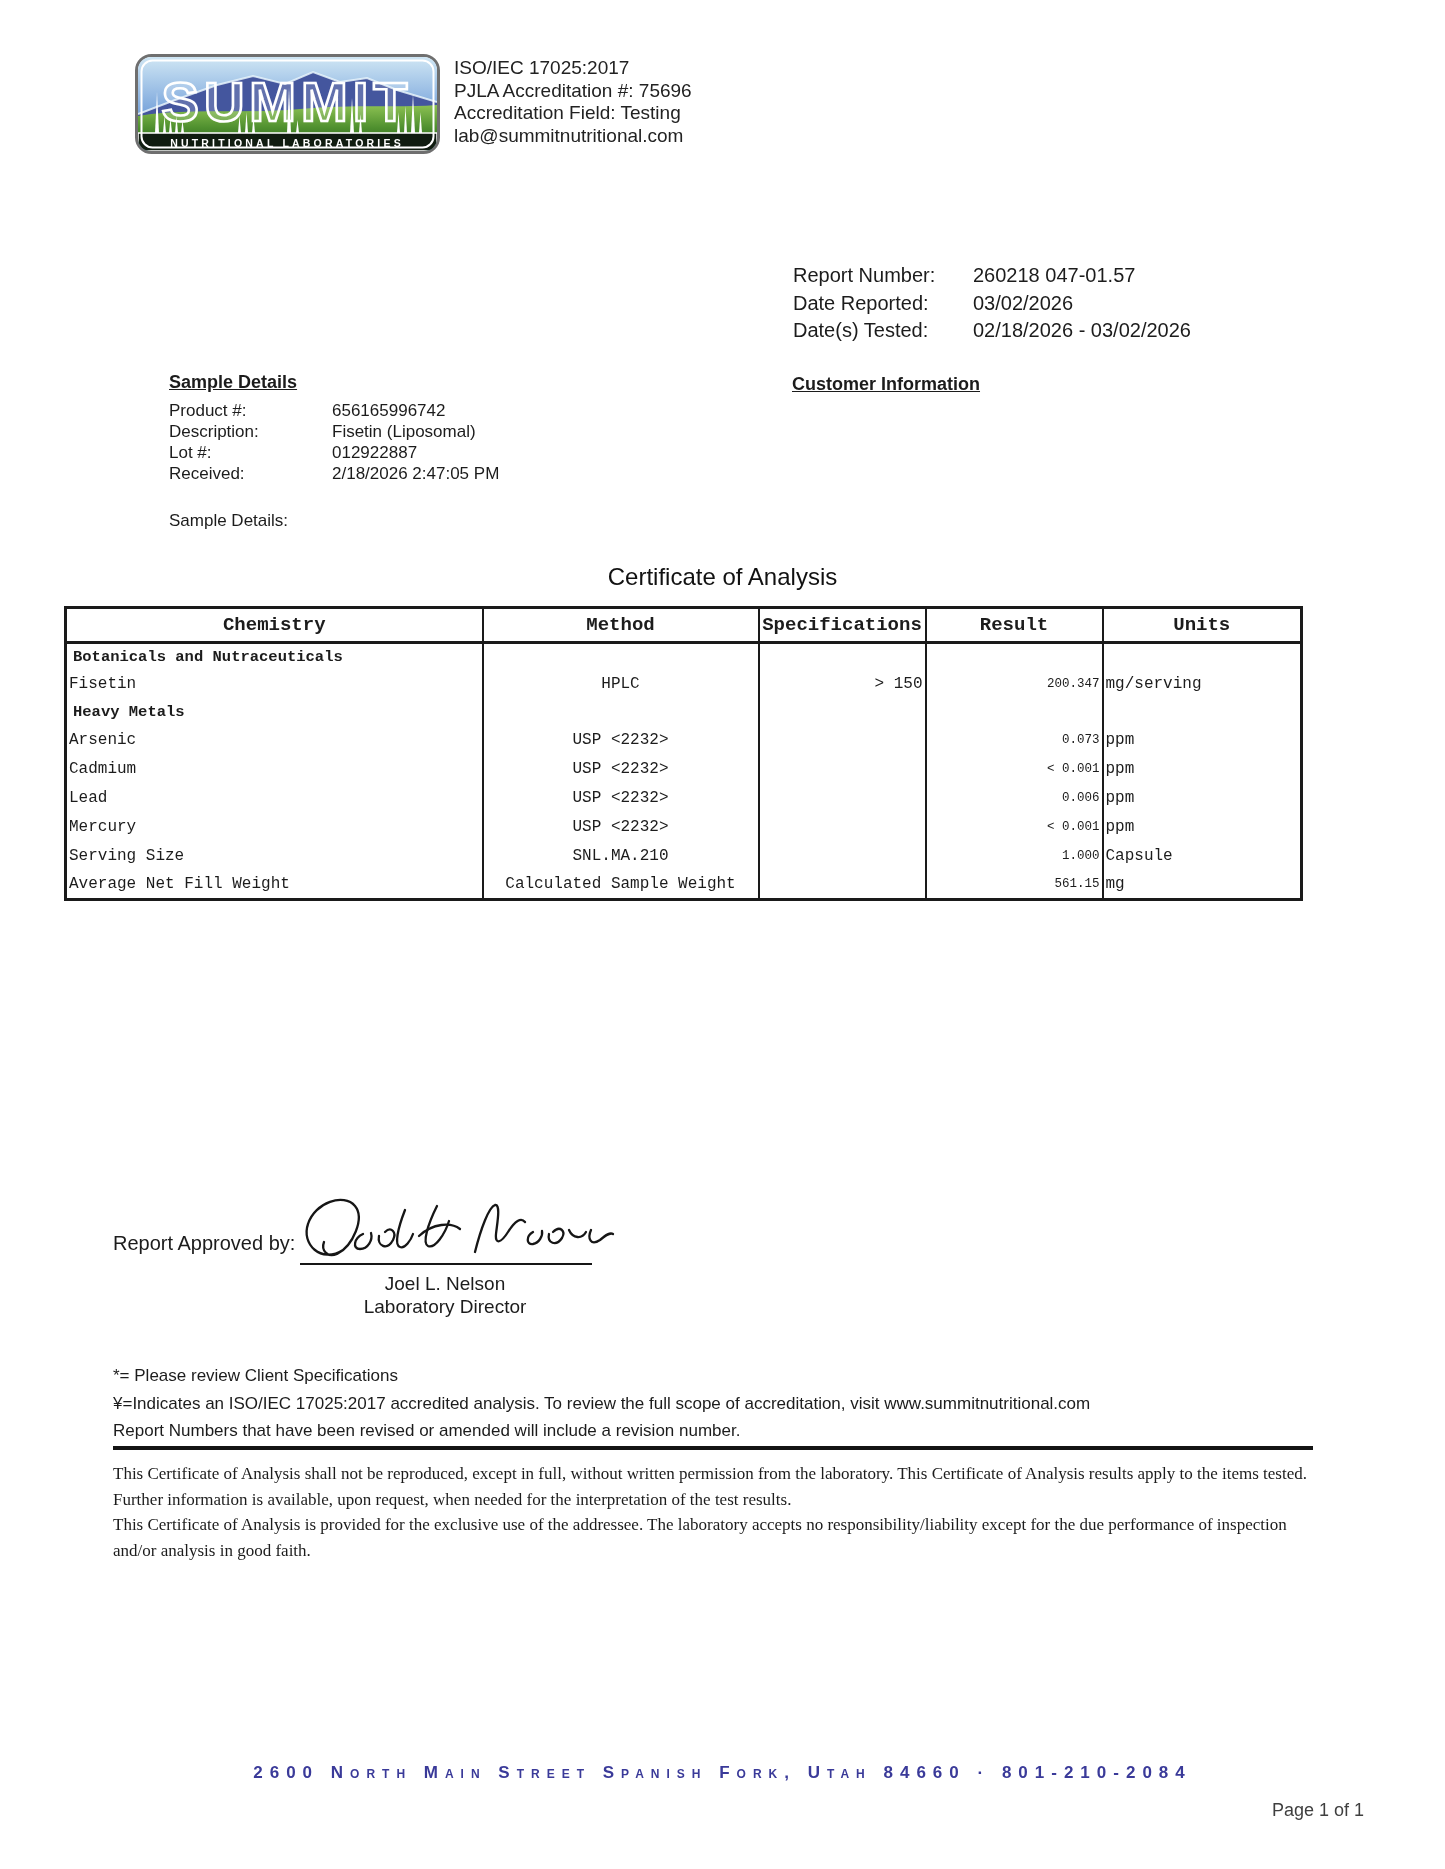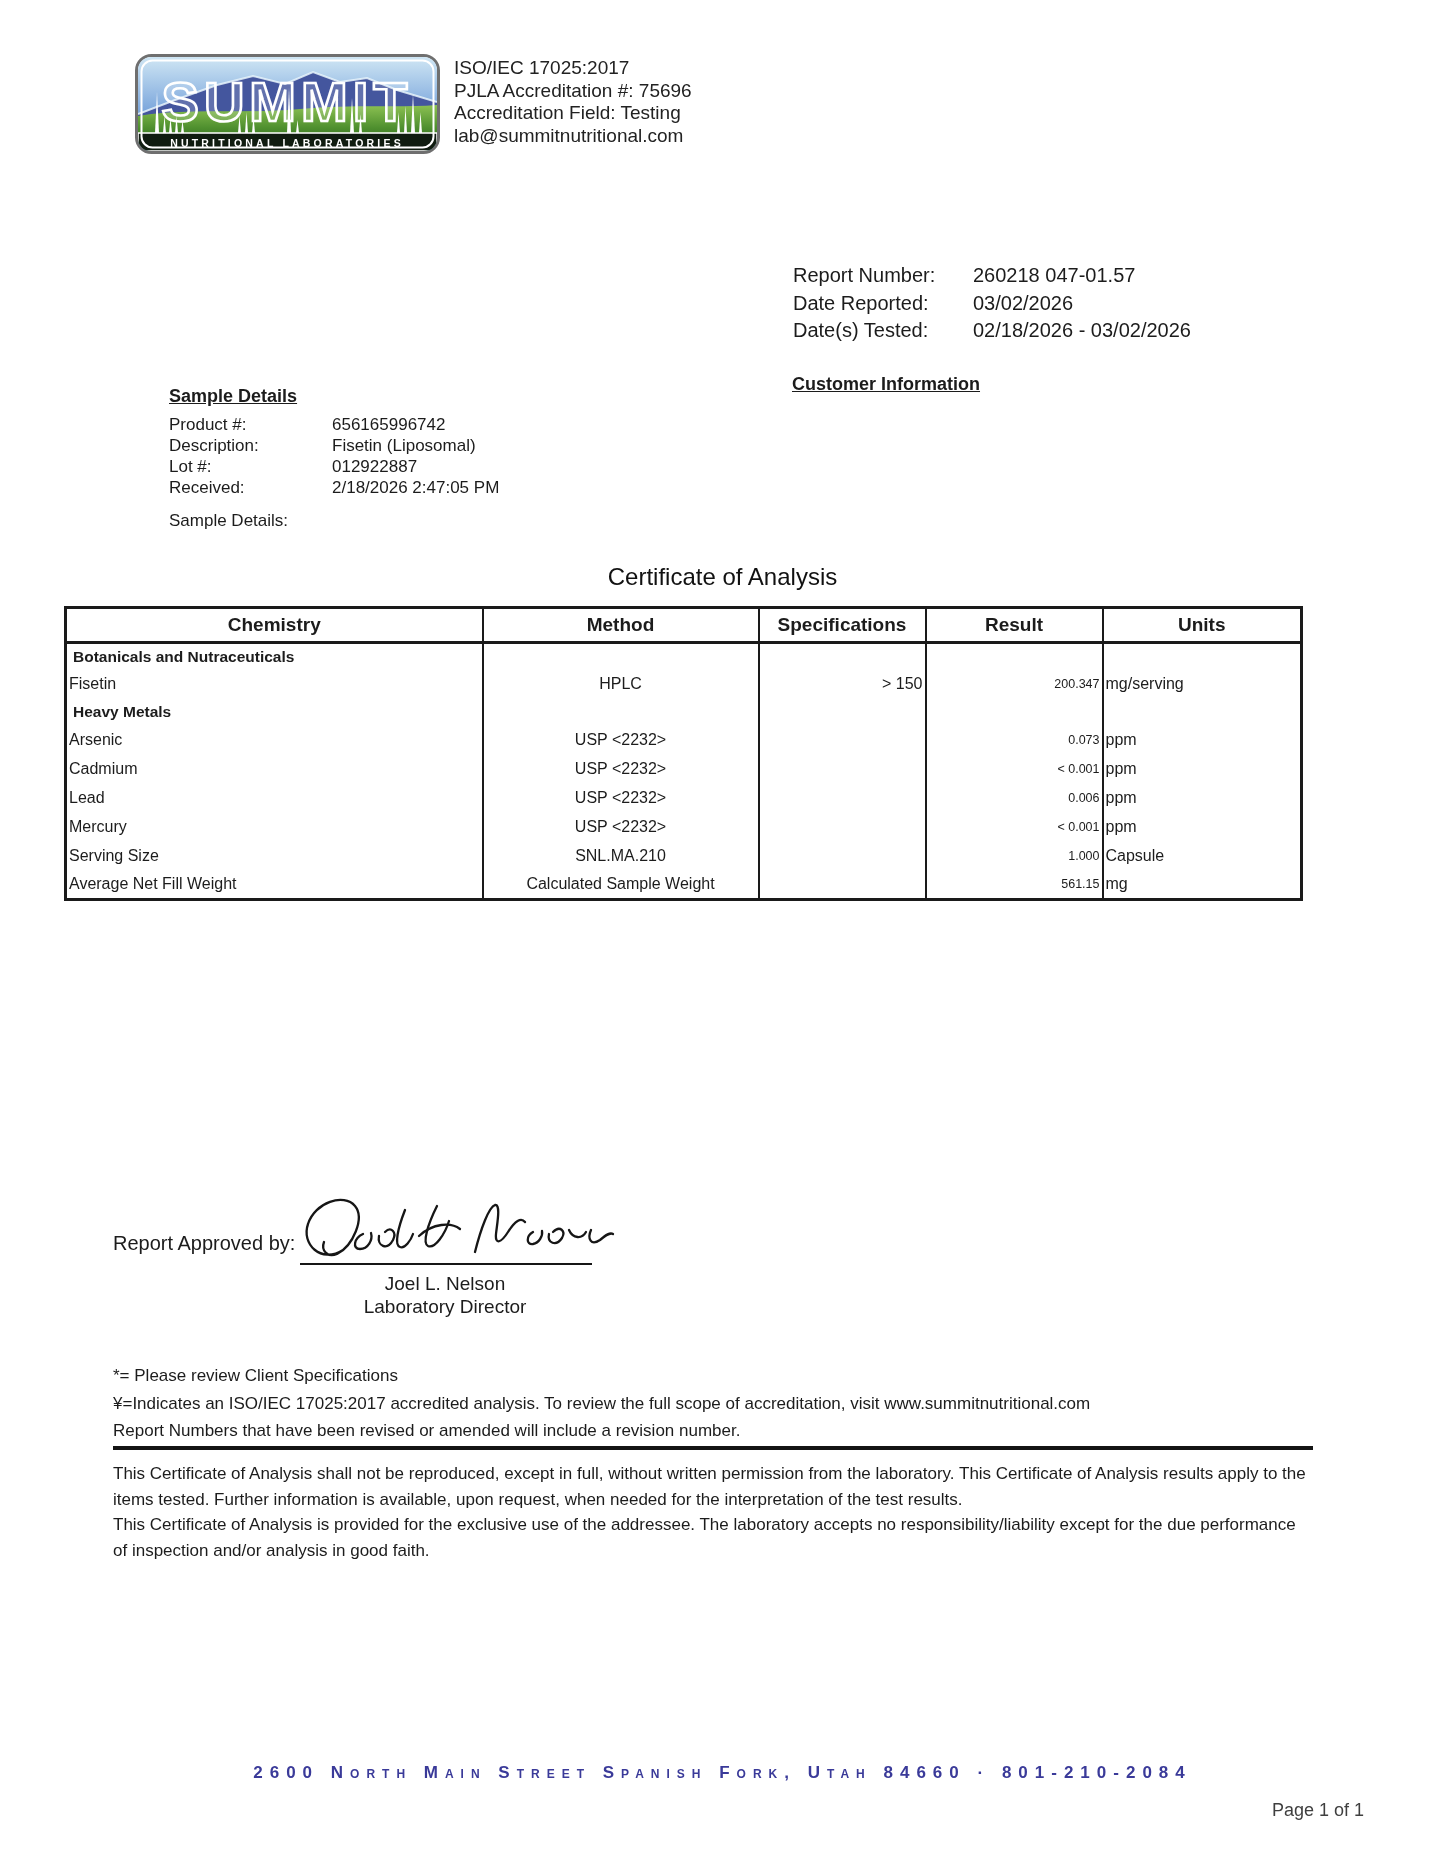--- a/index.html
+++ b/index.html
@@ -25,21 +25,21 @@
   .kv{font-size:17px;line-height:21px;}
   .kv .lbl{display:inline-block;width:163px;vertical-align:top;}
   .plain-lines{font-size:17px;line-height:20.5px;}
 
   .sample-details-2{font-size:17px;}
 
   
   .coa-title{width:100%;text-align:center;font-size:24px;color:#111;}
 
   
-  table.coa{border-collapse:collapse;table-layout:fixed;width:1236px;border:3px solid #1a1a1a;}
+  table.coa{border-collapse:collapse;table-layout:fixed;width:1236px;border:3px solid #1a1a1a;font-family:Liberation Mono, monospace;}
   table.coa th{
     border:2px solid #1a1a1a;border-bottom:3px solid #1a1a1a;
     font-size:19px;font-weight:bold;text-align:center;
     height:30px;padding:1px 2px;
   }
   table.coa td{
     border-left:2px solid #1a1a1a;border-right:2px solid #1a1a1a;
     border-top:none;border-bottom:none;
     padding:0 2px;vertical-align:middle;overflow:hidden;white-space:nowrap;
   }
@@ -142,21 +142,21 @@
       <span class="lbl">Report Number:</span><span>260218 047-01.57</span>
     </div>
     <div>
       <span class="lbl">Date Reported:</span><span>03/02/2026</span>
     </div>
     <div>
       <span class="lbl">Date(s) Tested:</span><span>02/18/2026 - 03/02/2026</span>
     </div>
   </div>
 
-  <div class="abs" style="left:169px;top:386px;">
+  <div class="abs" style="left:169px;top:372px;">
     <div class="blk-heading">Sample Details</div>
     <div class="kv">
       <span class="lbl">Product #:</span><span>656165996742</span>
     </div>
     <div class="kv">
       <span class="lbl">Description:</span><span>Fisetin (Liposomal)</span>
     </div>
     <div class="kv">
       <span class="lbl">Lot #:</span><span>012922887</span>
     </div>
@@ -283,21 +283,21 @@
     <div>Joel L. Nelson</div>
     <div>Laboratory Director</div>
   </div>
 
   <div class="abs footnote" style="left:113px;top:1366px;">*= Please review Client Specifications</div>
   <div class="abs footnote" style="left:113px;top:1394px;">¥=Indicates an ISO/IEC 17025:2017 accredited analysis. To review the full scope of accreditation, visit www.summitnutritional.com</div>
   <div class="abs footnote" style="left:113px;top:1421px;">Report Numbers that have been revised or amended will include a revision number.</div>
 
   <div class="abs divider" style="left:113px;top:1446px;width:1200px;"></div>
 
-  <div class="abs disclaimer" style="left:113px;top:1461px;width:1195px;">
+  <div class="abs disclaimer" style="left:113px;top:1461px;width:1195px;font-family:Liberation Serif, serif;">
     <p>This Certificate of Analysis shall not be reproduced, except in full, without written permission from the laboratory. This Certificate of Analysis results apply to the items tested. Further information is available, upon request, when needed for the interpretation of the test results.</p>
     <p>This Certificate of Analysis is provided for the exclusive use of the addressee. The laboratory accepts no responsibility/liability except for the due performance of inspection and/or analysis in good faith.</p>
   </div>
 
   <div class="abs footer-address" style="left:0;top:1763px;">2600 North Main Street  Spanish Fork, Utah  84660 · 801-210-2084</div>
   <div class="abs page-number" style="right:81px;top:1800px;">Page 1 of 1</div>
 
 </div>
 
 </body></html>

